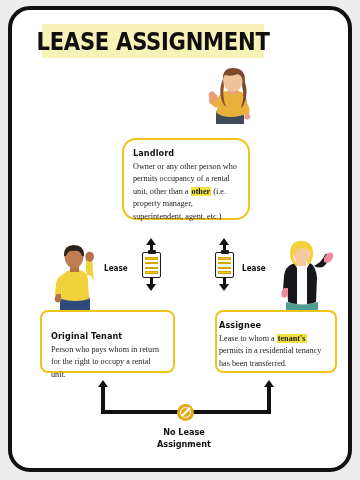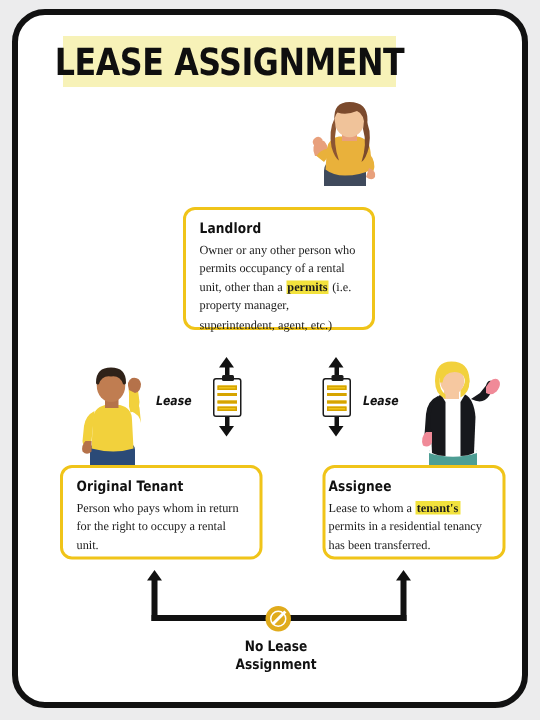--- a/index.html
+++ b/index.html
@@ -58,29 +58,29 @@
     transform-origin:left center;
   }
   .card-body{
     font-family:"Liberation Serif","DejaVu Serif",serif;
     font-size:8.2px;
     line-height:1.52;
     color:#1b1b1b;
     margin:0;
   }
   .hl{background:#f2e23d;padding:0 1px;font-weight:bold;}
-  #card-landlord{left:110px;top:128px;width:128px;height:82px;padding:7px 9px;}
-  #card-tenant{left:28px;top:300px;width:135px;height:63px;padding:7px 9px;}
+  #card-landlord{left:110px;top:128px;width:128px;height:82px;padding:7px 9px;border-radius:14px;}
+  #card-tenant{left:28px;top:300px;width:135px;height:63px;padding:18px 9px;}
   #card-assignee{left:203px;top:300px;width:122px;height:63px;padding:7px 2px;}
 
   
   .person{position:absolute;z-index:3;}
 
   
-  .lease-group{position:absolute;z-index:4;font-style:italic;}
+  .lease-group{position:absolute;z-index:4;}
   .doc{
     position:absolute;
     width:19px;height:26px;
     background:#ffffff;
     border:1.6px solid #1b1b1b;
     border-radius:2px;
     box-sizing:border-box;
   }
   .doc .clip{
     position:absolute;left:5px;top:-3px;width:8px;height:4px;
@@ -152,21 +152,21 @@
       <rect x="30" y="18" width="10" height="8" fill="#e8a07c"></rect>
       <ellipse cx="35" cy="12" rx="10" ry="11.5" fill="#f0c39a"></ellipse>
       <path d="M25 12 Q24 0 35 0 Q47 0 47 12 Q47 16 45 17 Q45 8 40 6 Q33 9 27 7 Q25 9 25 14 Z" fill="#7b4a2d"></path>
       <path d="M45 10 Q50 18 48 30 Q46 38 43 40 Q47 28 44 18 Z" fill="#7b4a2d"></path>
       <path d="M25 11 Q21 19 23 30 Q25 37 28 39 Q24 28 26 18 Z" fill="#8b5533"></path>
     </svg>
   </div>
 
   <div class="card" id="card-landlord">
     <div class="card-title">Landlord</div>
-    <p class="card-body"><span>Owner or any other person who permits occupancy of a rental unit, other than a </span><span class="hl">permits</span><span> (i.e. property manager, superintendent, agent, etc.)</span></p>
+    <p class="card-body"><span>Owner or any other person who permits occupancy of a rental unit, other than a </span><span class="hl">other</span><span> (i.e. property manager, superintendent, agent, etc.)</span></p>
   </div>
 
   <div class="lease-group" style="left:92px;top:228px;width:70px;height:62px;">
     <div class="lease-label" style="left:0px;top:25px;">Lease</div>
     <div class="arrow-up" style="left:41.5px;top:0px;"></div>
     <div class="stem" style="left:45.5px;top:6px;height:6px;"></div>
     <div class="doc" style="left:37.5px;top:14px;">
       <span class="clip"></span>
       <span class="doc-lines">
           <i></i>

